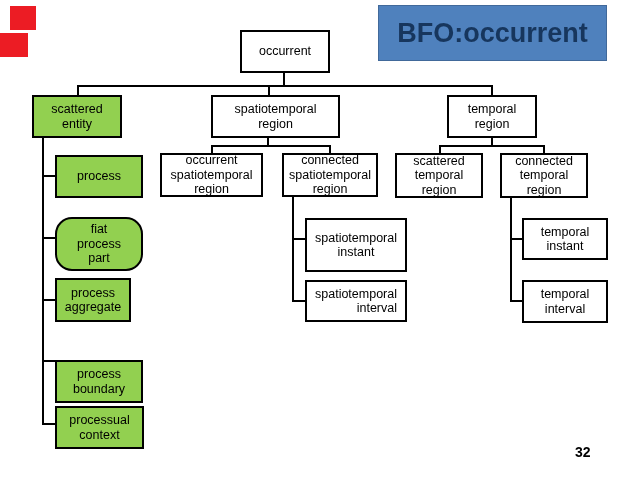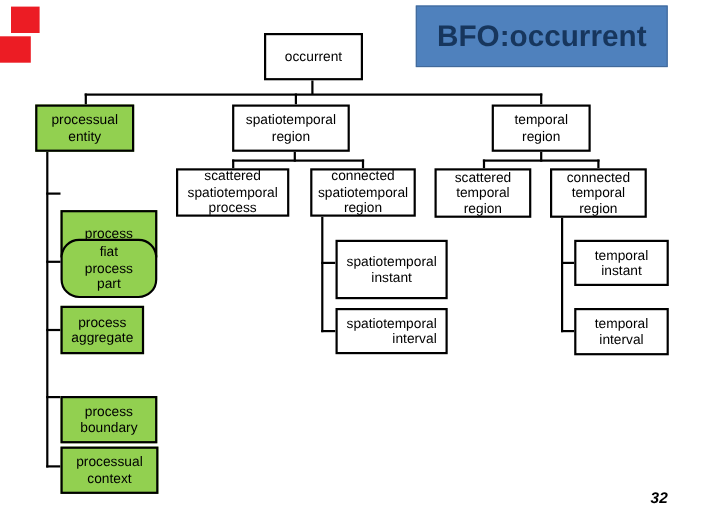--- a/index.html
+++ b/index.html
@@ -39,41 +39,41 @@
     background:var(--node-white);
     display:flex;align-items:center;justify-content:center;
     text-align:center;
     font-size:12.5px;line-height:1.15;color:#000;
     box-sizing:border-box;
     padding:0 17px;
   }
   .green{background:var(--node-green);}
   .n-occurrent{left:240px;top:30px;width:90px;height:43px;}
   .n-processual-entity{left:32px;top:95px;width:90px;height:43px;}
-  .n-spatiotemporal-region{left:211px;top:95px;width:107px;height:43px;}
+  .n-spatiotemporal-region{left:211px;top:95px;width:129px;height:43px;}
   .n-temporal-region{left:447px;top:95px;width:90px;height:43px;}
   .n-scattered-st{left:160px;top:153px;width:103px;height:44px;}
   .n-connected-st{left:282px;top:153px;width:96px;height:44px;}
   .n-scattered-t{left:395px;top:153px;width:88px;height:45px;}
   .n-connected-t{left:500px;top:153px;width:88px;height:45px;}
-  .n-process{left:55px;top:155px;width:88px;height:43px;margin-top:36px;}
+  .n-process{left:55px;top:155px;width:88px;height:43px;}
   .n-fiat{left:55px;top:217px;width:88px;height:54px;border-radius:17px;}
   .n-aggregate{left:55px;top:278px;width:76px;height:44px;}
   .n-boundary{left:55px;top:340px;width:88px;height:43px;margin-top:20px;}
   .n-context{left:55px;top:406px;width:89px;height:43px;}
   .n-st-instant{left:305px;top:218px;width:102px;height:54px;}
   .n-st-interval{left:305px;top:280px;width:102px;height:42px;text-align:right;}
   .n-t-instant{left:522px;top:218px;width:86px;height:42px;}
   .n-t-interval{left:522px;top:280px;width:86px;height:43px;}
   
   .line{position:absolute;background:var(--line-black);}
   
   .page-number{
     position:absolute;left:575px;top:444px;width:32px;
-    font-size:14px;font-weight:bold;color:#000;text-align:right;font-style:italic;
+    font-size:14px;font-weight:bold;color:#000;text-align:left;
   }
 </style>
 </head>
 <body>
 
 <div class="slide">
 
   <div class="red-bar red-bar-1"></div>
   <div class="red-bar red-bar-2"></div>
 
@@ -104,25 +104,25 @@
 
   <div class="line" style="left:292px;top:197px;width:2px;height:105px;"></div>
   <div class="line" style="left:292px;top:238px;width:13px;height:2px;"></div>
   <div class="line" style="left:292px;top:300px;width:13px;height:2px;"></div>
 
   <div class="line" style="left:510px;top:198px;width:2px;height:104px;"></div>
   <div class="line" style="left:510px;top:238px;width:12px;height:2px;"></div>
   <div class="line" style="left:510px;top:300px;width:12px;height:2px;"></div>
 
   <div class="node n-occurrent">occurrent</div>
-  <div class="node green n-processual-entity">processual entity</div>
+  <div class="node green n-processual-entity">scattered entity</div>
   <div class="node n-spatiotemporal-region">spatiotemporal region</div>
   <div class="node n-temporal-region">temporal region</div>
 
-  <div class="node n-scattered-st">scattered spatiotemporal process</div>
+  <div class="node n-scattered-st">occurrent spatiotemporal region</div>
   <div class="node n-connected-st">connected spatiotemporal region</div>
   <div class="node n-scattered-t">scattered temporal region</div>
   <div class="node n-connected-t">connected temporal region</div>
 
   <div class="node green n-process">process</div>
   <div class="node green n-fiat">fiat process part</div>
   <div class="node green n-aggregate">process aggregate</div>
   <div class="node green n-boundary">process boundary</div>
   <div class="node green n-context">processual context</div>
 

